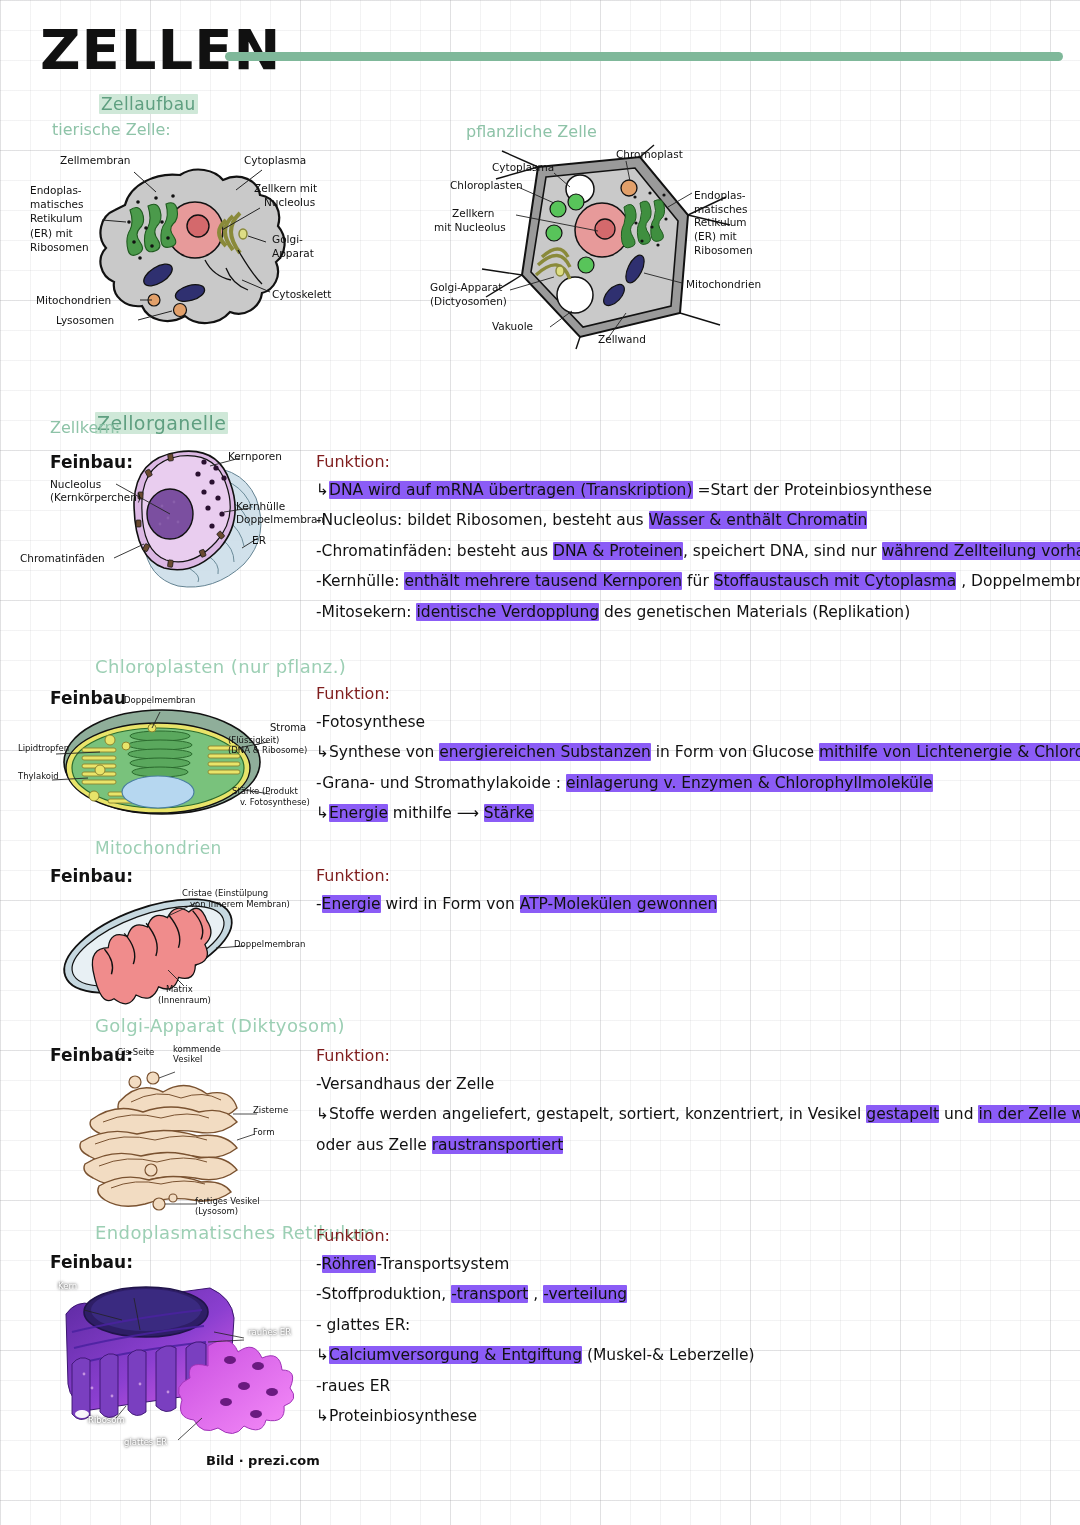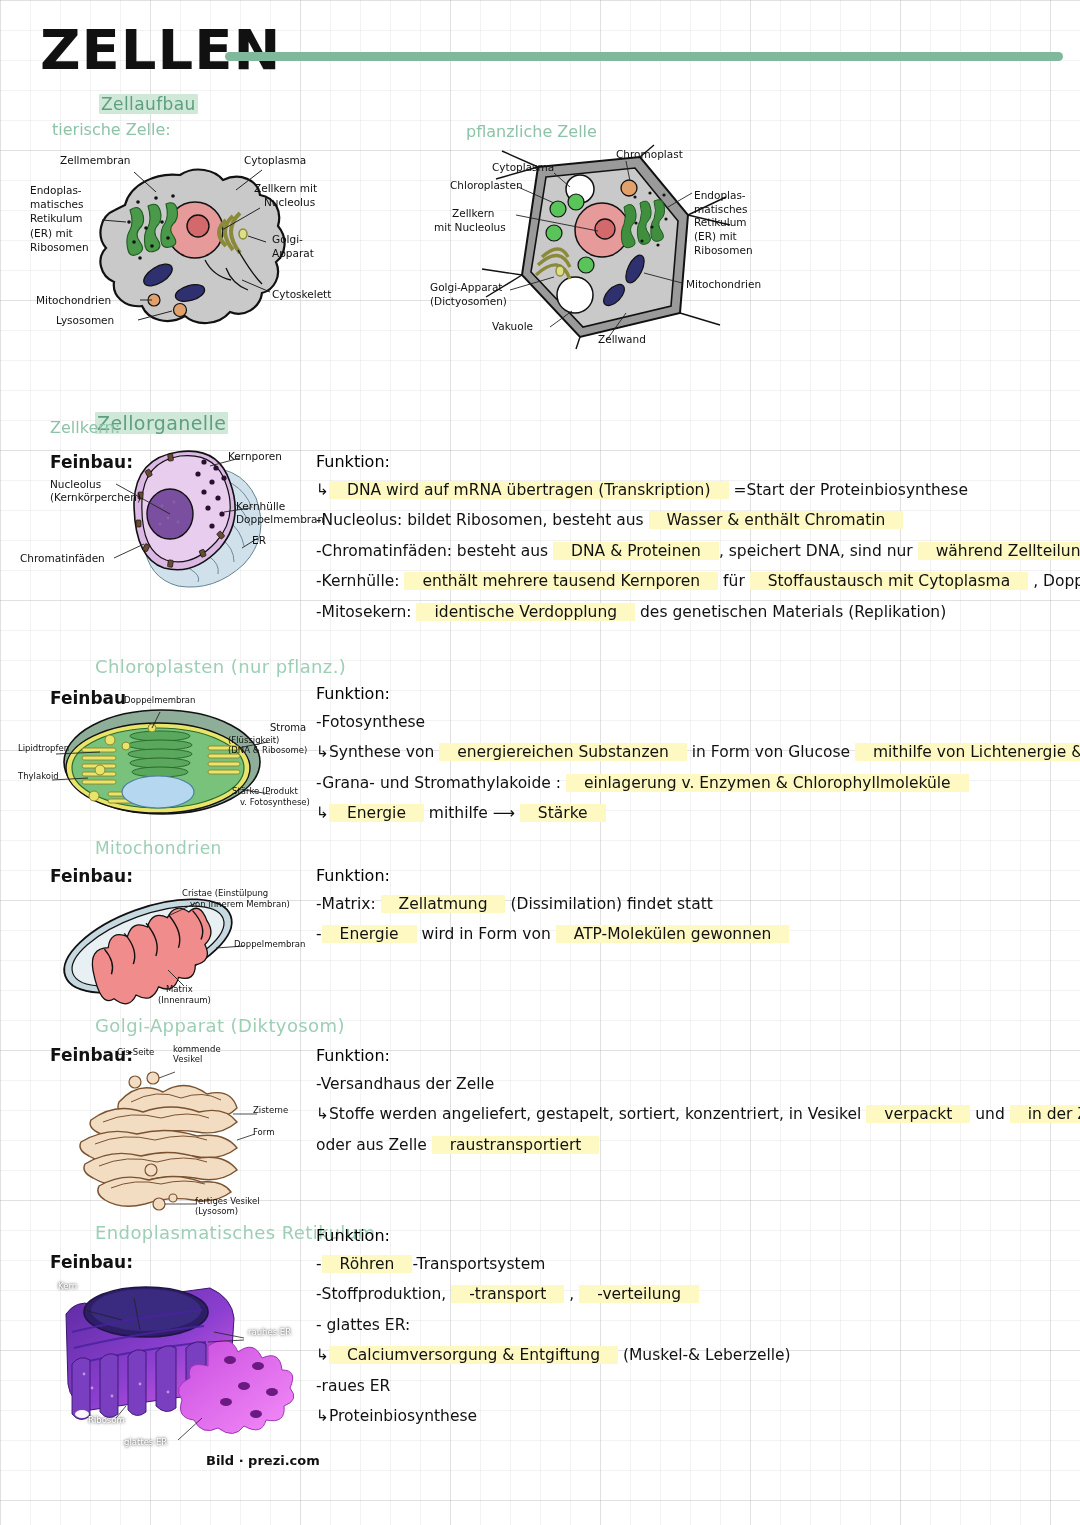--- a/index.html
+++ b/index.html
@@ -38,26 +38,26 @@
   }
   .sec-head.hl { background:#cfe8d8; padding:0 2px; color:#5f9f80; }
   .sub-head {
     position:absolute; color:#8ec3a8; font-size:16px; white-space:nowrap;
   }
   .feinbau {
     position:absolute; color:#111; font-size:17px; font-weight:bold;
     white-space:nowrap;
   }
   .funktion-block { position:absolute; }
-  .funktion-title { font-size:16px; color:#000000; margin-bottom:10px; }
+  .funktion-title { font-size:16px; color:#7f1d1d; margin-bottom:10px; }
   .fline {
     font-size:15.5px; color:#111; line-height:1.25;
     margin-bottom:11px; white-space:nowrap;
   }
-  .hl { background:#fef9c3; padding:0 18px; border-radius:1px; }
+  .hl { background:#8b5cf6; padding:0 0; border-radius:1px; }
 
   
   .diagram { position:absolute; }
   .lbl {
     position:absolute; font-size:10.5px; color:#111; line-height:1.15;
     white-space:nowrap;
   }
   .lbl.sm  { font-size:8.5px; }
   svg { display:block; overflow:visible; }
 </style>
@@ -425,21 +425,20 @@
     <div class="lbl sm" style="left:186px; top:52px;">Doppelmembran</div>
     <div class="lbl sm" style="left:110px; top:96px; line-height:1.25;">
       <div style="margin-left:8px;">Matrix</div>
       <div>(Innenraum)</div>
     </div>
   </div>
 
   <div class="funktion-block" style="left:316px; top:866px; width:700px;">
     <div class="funktion-title">Funktion:</div>
     <div id="fl-mitochondrien">
-        <div class="fline"><span>-Matrix: </span><span class="hl">Zellatmung</span><span> (Dissimilation) findet statt</span></div>
         <div class="fline"><span>-</span><span class="hl">Energie</span><span> wird in Form von </span><span class="hl">ATP-Molekülen gewonnen</span></div>
       </div>
   </div>
 
   <div class="sec-head" style="left:48px; top:1015px; font-size:18px; color:#9ccfb4;">Golgi-Apparat (Diktyosom)</div>
   <div class="feinbau" style="left:50px; top:1045px;">Feinbau:</div>
 
   <div class="diagram" style="left:55px; top:1058px; width:250px; height:160px;">
     <svg width="250" height="160" viewBox="0 0 250 160">
       <g fill="#f2dcc2" stroke="#7a5230" stroke-width="1.4">
@@ -480,21 +479,21 @@
     <div class="lbl sm" style="left:140px; top:138px; line-height:1.2;">
       <div>fertiges Vesikel</div>
       <div>(Lysosom)</div>
     </div>
   </div>
 
   <div class="funktion-block" style="left:316px; top:1046px; width:745px;">
     <div class="funktion-title">Funktion:</div>
     <div id="fl-golgi">
         <div class="fline"><span>-Versandhaus der  Zelle</span></div>
-        <div class="fline"><span>↳</span><span>Stoffe werden angeliefert, gestapelt, sortiert, konzentriert, in Vesikel </span><span class="hl">verpackt</span><span> und  </span><span class="hl">in der Zelle  weiter-</span></div>
+        <div class="fline"><span>↳</span><span>Stoffe werden angeliefert, gestapelt, sortiert, konzentriert, in Vesikel </span><span class="hl">gestapelt</span><span> und  </span><span class="hl">in der Zelle  weiter-</span></div>
         <div class="fline"><span>oder aus Zelle </span><span class="hl">raustransportiert</span></div>
       </div>
   </div>
 
   <div class="sec-head" style="left:48px; top:1222px; font-size:18px; color:#9ccfb4;">Endoplasmatisches Retikulum</div>
   <div class="feinbau" style="left:50px; top:1252px;">Feinbau:</div>
 
   <div class="diagram" style="left:48px; top:1268px; width:270px; height:185px;">
     <svg width="270" height="185" viewBox="0 0 270 185">
       <defs>

